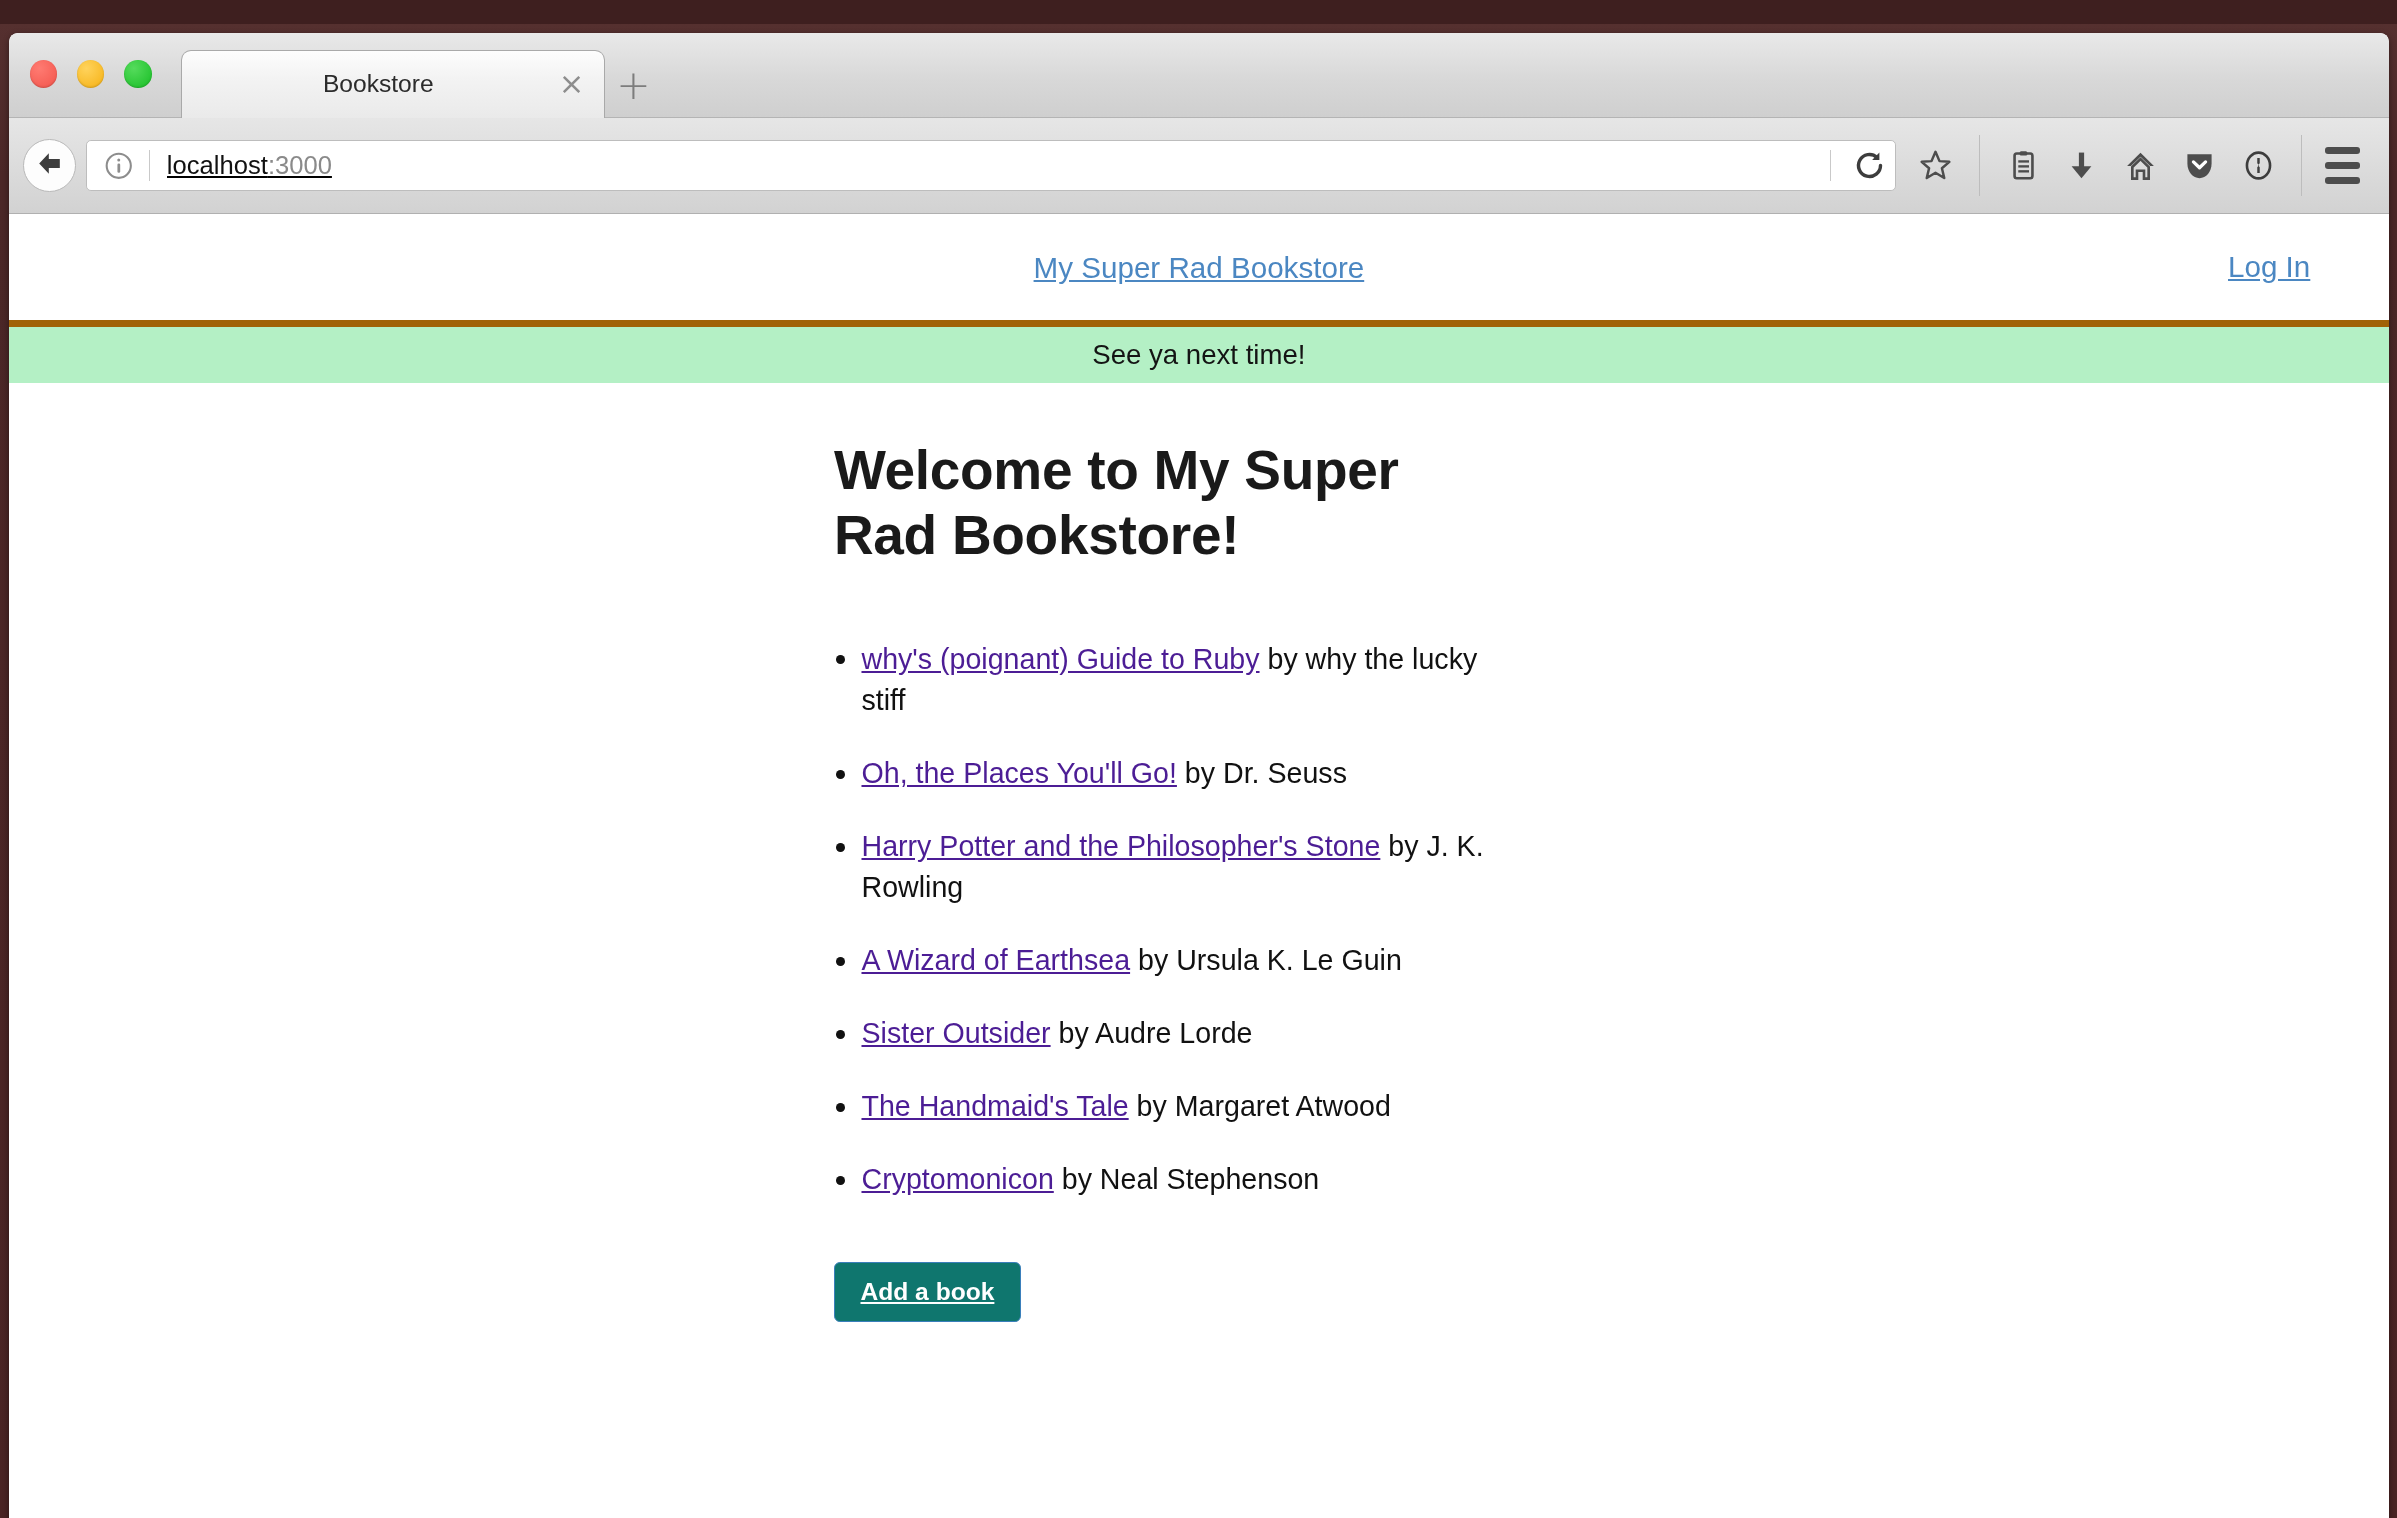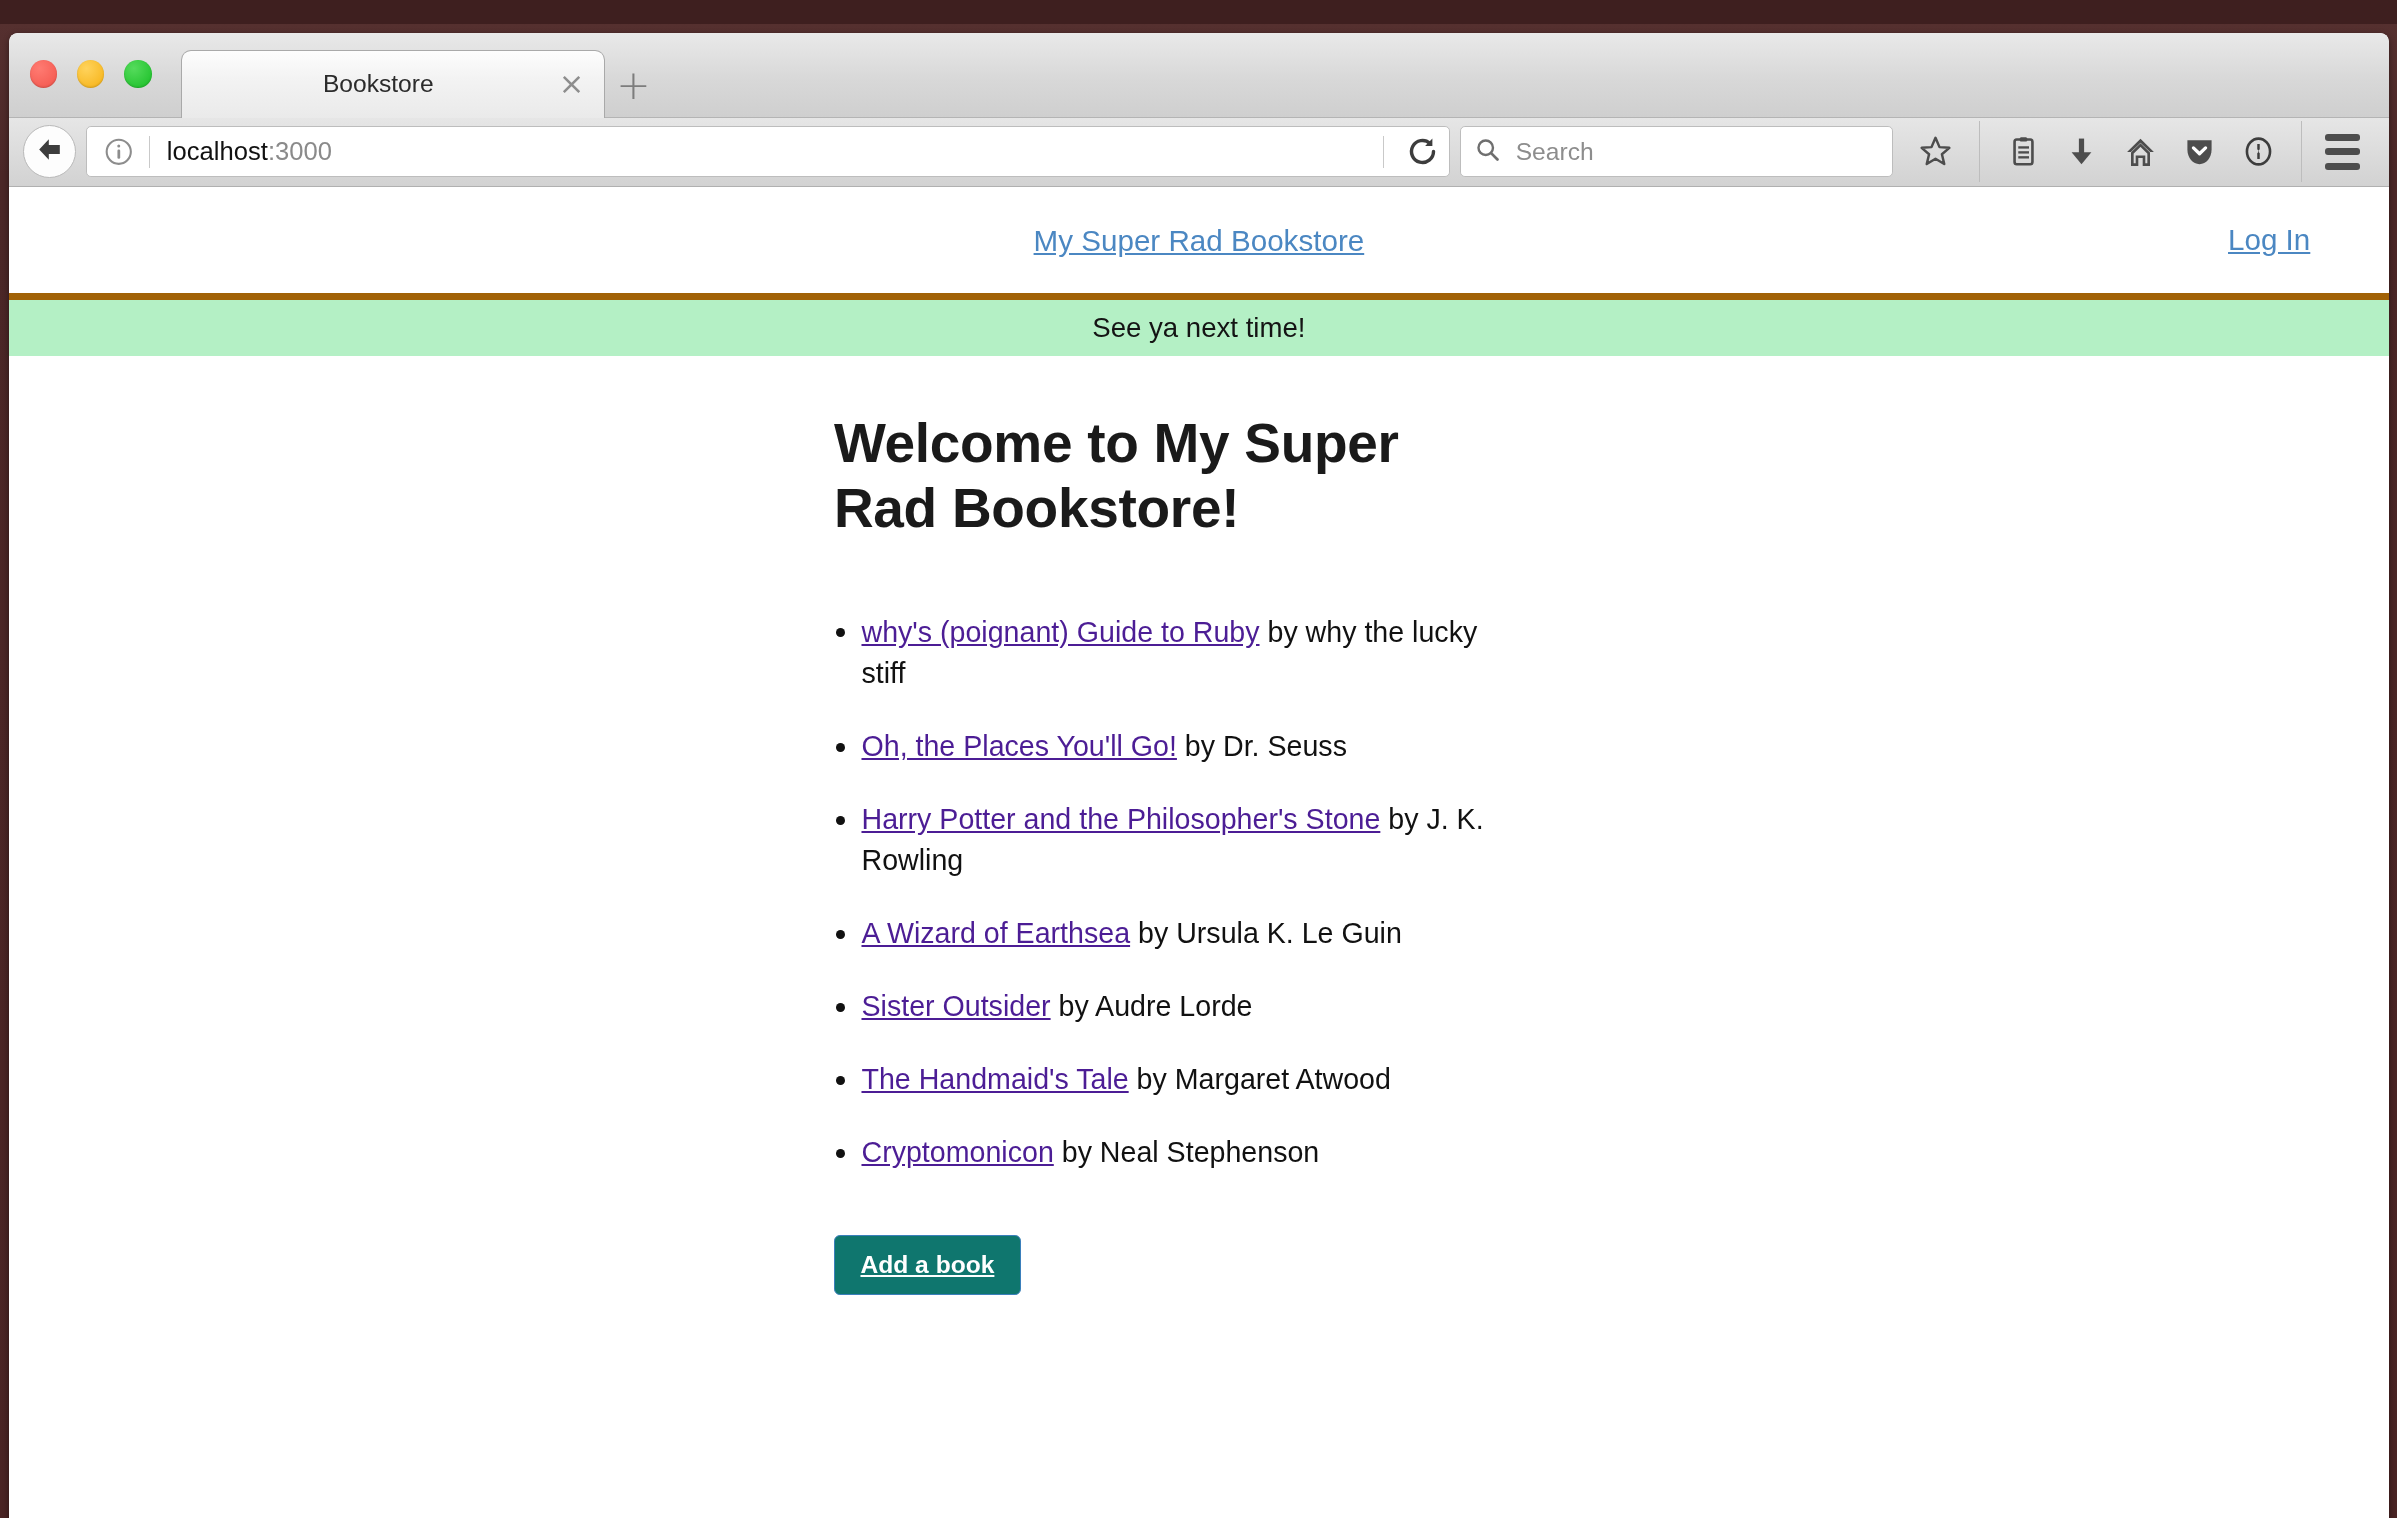--- a/index.html
+++ b/index.html
@@ -79,24 +79,24 @@
     left: 603px; top: 31.5px;
     width: 43px; height: 43px;
     display: flex; align-items: center; justify-content: center;
     font-size: 41px; color: #7d7d7d; line-height: 1; font-weight: 300;
     font-family: "DejaVu Sans", sans-serif;
   }
 
   
   .navbar {
     position: relative;
-    height: 69px;
+    height: 96px;
     background: linear-gradient(180deg,#e6e6e6 0%, #dcdcdc 50%, #d2d2d2 100%);
     border-bottom: 1px solid #b0b0b0;
-    display: flex; align-items: center;
+    display: flex; align-items: center; text-decoration: underline;
   }
   .backbtn {
     width: 53px; height: 53px;
     margin-left: 13.8px;
     border-radius: 50%;
     background: #fdfdfd;
     border: 1px solid #b9b9b9;
     display: flex; align-items: center; justify-content: center;
     flex: none;
   }
@@ -280,29 +280,20 @@
         <span class="url-text"><span>localhost</span><span class="port">:3000</span></span>
         <span class="url-sep2"></span>
         <span class="reload">
           <svg width="33" height="33" viewBox="0 0 24 24" aria-hidden="true">
             <path d="M20 12a8 8 0 1 1-2.6-5.9" fill="none" stroke="#3d3d3d" stroke-width="2.5" stroke-linecap="round"></path>
             <path d="M19.2 2.6 L19.2 8.0 L13.9 8.0 Z" fill="#3d3d3d"></path>
           </svg>
         </span>
       </div>
 
-      <div class="searchbar">
-        <span>
-          <svg width="27.6" height="27.6" viewBox="0 0 24 24" aria-hidden="true">
-            <circle cx="10.2" cy="10.2" r="6.3" fill="none" stroke="#6f6f6f" stroke-width="2.1"></circle>
-            <line x1="14.9" y1="14.9" x2="20.4" y2="20.4" stroke="#6f6f6f" stroke-width="2.4" stroke-linecap="round"></line>
-          </svg>
-        </span>
-        <input type="text" value="" placeholder="Search" style="">
-      </div>
 
       <div class="toolicons">
         <div class="toolicon">
           <svg width="35" height="35" viewBox="0 0 24 24" aria-hidden="true">
             <path d="M12 2.6 L14.75 9.0 L21.5 9.5 L16.4 13.9 L18.0 20.6 L12 17.0 L6.0 20.6 L7.6 13.9 L2.5 9.5 L9.25 9.0 Z" fill="none" stroke="#4d4d4d" stroke-width="1.7" stroke-linejoin="round"></path>
           </svg>
         </div>
         <div class="tool-sep"></div>
         <div class="toolicon">
           <svg width="33" height="33" viewBox="0 0 24 24" aria-hidden="true">

